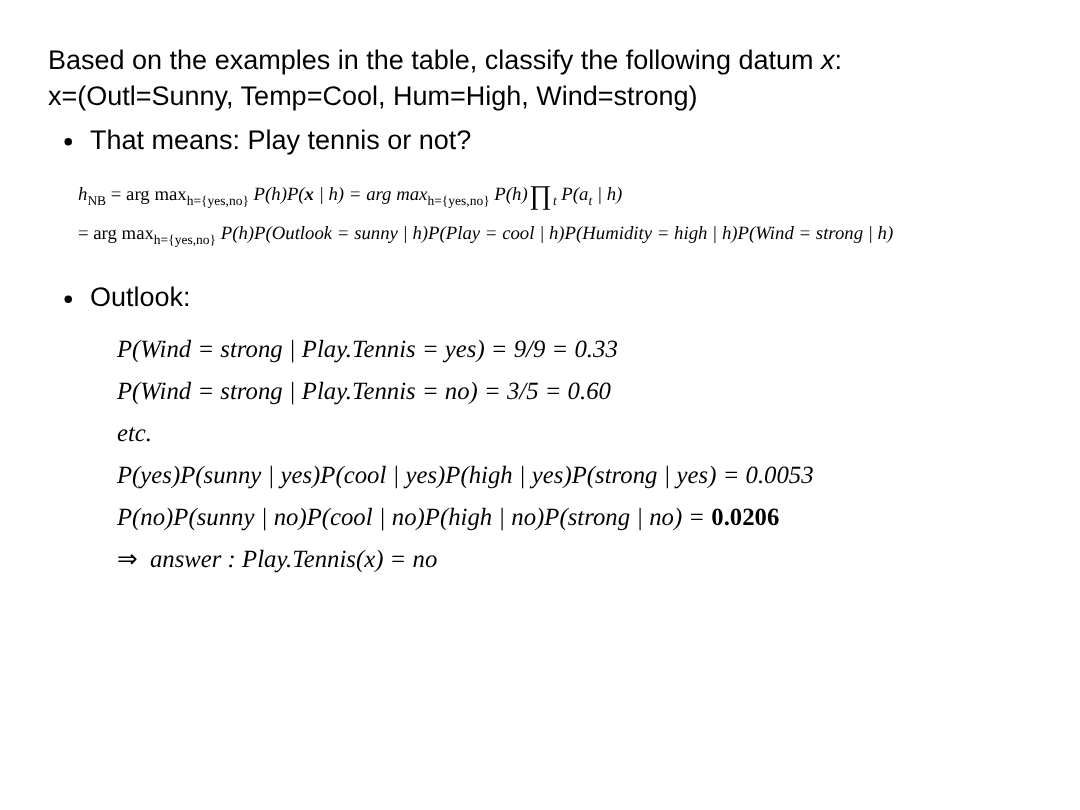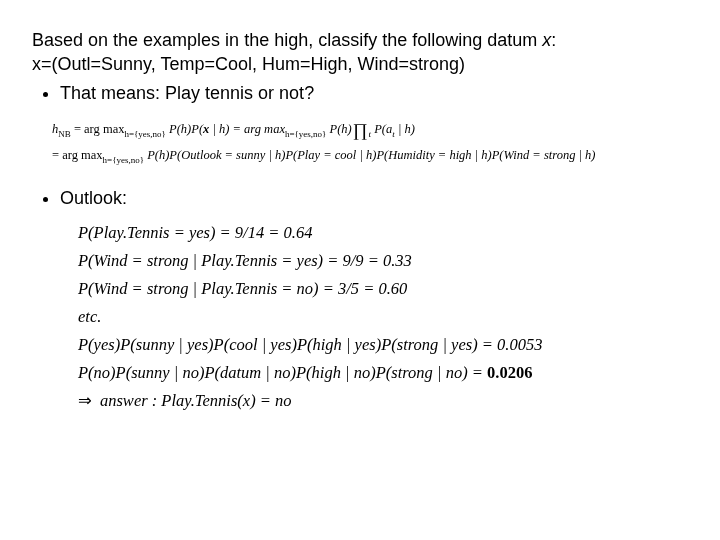--- a/index.html
+++ b/index.html
@@ -53,37 +53,36 @@
     }
     .working-block .rm { font-style: normal; }
     .working-block .line { white-space: nowrap; }
     .working-block .bold { font-weight: bold; }
     .arrow { font-style: normal; padding-right: 4px; }
   </style>
 </head>
 <body>
 
 <div class="intro">
-  <span>Based on the examples in the high, classify the following datum </span><span class="x-ital">x</span><span>:</span><br>
+  <span>Based on the examples in the table, classify the following datum </span><span class="x-ital">x</span><span>:</span><br>
   <span>x=(Outl=Sunny, Temp=Cool, Hum=High, Wind=strong)</span>
 </div>
 <ul class="bul">
   <li>That means: Play tennis or not?</li>
 </ul>
 
 <div class="formula-block">
   <span>h</span><span class="sub">NB</span><span class="rm"> = arg max</span><span class="sub">h={yes,no}</span><span> P(h)P(</span><span style="font-weight:bold;">x</span><span> | h) = arg max</span><span class="sub">h={yes,no}</span><span> P(h)</span><span class="prod">∏</span><span class="subi">t</span><span> P(a</span><span class="subi">t</span><span> | h)</span><br>
   <span class="rm">= arg max</span><span class="sub">h={yes,no}</span><span> P(h)P(Outlook = sunny | h)P(Play = cool | h)P(Humidity = high | h)P(Wind = strong | h)</span>
 </div>
 
 <ul class="bul">
   <li>Outlook:</li>
 </ul>
 
 <div class="working-block">
-  <div class="line">P(Play.Tennis = yes) = 9/14 = 0.64</div>
   <div class="line">P(Wind = strong | Play.Tennis = yes) = 9/9 = 0.33</div>
   <div class="line">P(Wind = strong | Play.Tennis = no) = 3/5 = 0.60</div>
   <div class="line">etc.</div>
   <div class="line">P(yes)P(sunny | yes)P(cool | yes)P(high | yes)P(strong | yes) = 0.0053</div>
-  <div class="line"><span>P(no)P(sunny | no)P(datum | no)P(high | no)P(strong | no) = </span><span class="bold rm">0.0206</span></div>
+  <div class="line"><span>P(no)P(sunny | no)P(cool | no)P(high | no)P(strong | no) = </span><span class="bold rm">0.0206</span></div>
   <div class="line"><span class="arrow">⇒</span><span> answer : Play.Tennis(x) = no</span></div>
 </div>
 
 </body></html>

